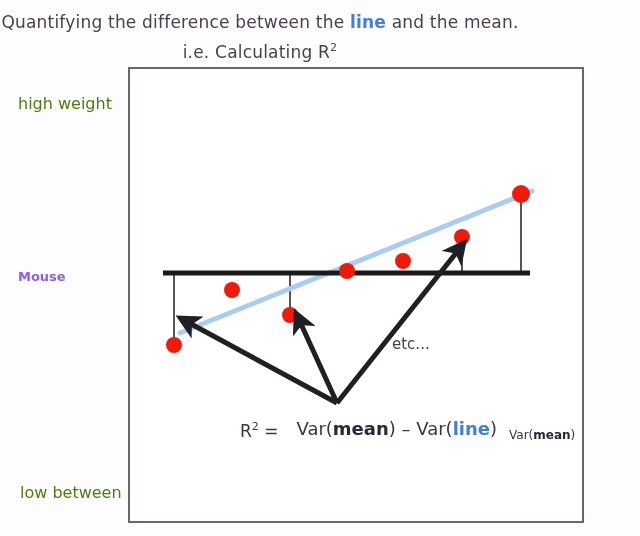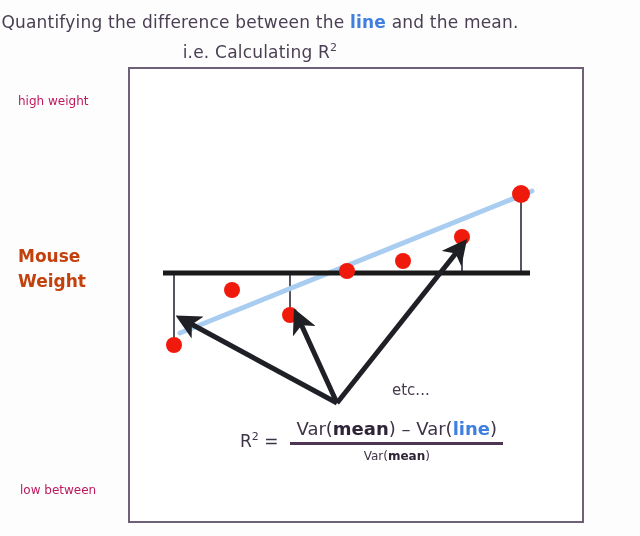--- a/index.html
+++ b/index.html
@@ -46,32 +46,32 @@
     width: 456px;
     height: 456px;
     border: 2px solid #6e6078;
     background: #ffffff;
     box-sizing: border-box;
   }
 
   
   .axis-note {
     position: absolute;
-    color: #be185d;
-    font-size: 12px;
+    color: #4d7c0f;
+    font-size: 16px;
     white-space: nowrap;
   }
   #label-high-weight { left: 18px; top: 94px; }
   #label-low-weight  { left: 20px; top: 483px; }
   #label-mouse-weight {
     position: absolute;
     left: 18px;
-    top: 244px;
-    color: #c2410c;
-    font-size: 17px;
+    top: 264px;
+    color: #8b5cf6;
+    font-size: 13px;
     font-weight: bold;
     line-height: 25px;
     white-space: nowrap;
   }
   #label-mouse-weight span { display: block; }
 
   
   #plot-svg {
     position: absolute;
     left: 0;
@@ -82,43 +82,42 @@
   }
 
   
   #label-etc {
     position: absolute;
     left: 392px;
     top: 335px;
     color: #463b4e;
     font-size: 15px;
     white-space: nowrap;
-    margin-top: 46px;
   }
 
   
   #formula {
     position: absolute;
     left: 222px;
     top: 418px;
     display: flex;
     align-items: center;
     color: #3f3447;
     font-size: 18px;
     white-space: nowrap;
     margin-left: 18px;
   }
   #formula-lhs {
     margin-right: 12px;
     font-size: 17px;
   }
   #formula-frac {
     display: flex;
-    flex-direction: column;
-    align-items: center;
+    flex-direction: row;
+    align-items: flex-end;
   }
   #formula-numerator {
     padding: 0 6px 3px 6px;
     font-size: 18px;
   }
   #formula-bar {
     width: 100%;
     height: 3px;
     background: #4e3553;
   }
@@ -138,21 +137,20 @@
     <span id="title-line-1"><span>Quantifying the difference between the </span><span class="kw-line">line</span><span> and the mean.</span></span>
     <span id="title-line-2"><span>i.e. Calculating R</span><span class="sup">2</span></span>
   </div>
 
   <div id="plot-frame"></div>
 
   <div class="axis-note" id="label-high-weight">high weight</div>
   <div class="axis-note" id="label-low-weight">low between</div>
   <div id="label-mouse-weight">
     <span>Mouse</span>
-    <span>Weight</span>
   </div>
 
   <svg id="plot-svg" viewBox="0 0 640 536">
     <defs>
       <marker id="arrowhead" markerWidth="5" markerHeight="5" refX="2.2" refY="2.5" orient="auto" markerUnits="strokeWidth">
         <path d="M0,0 L5,2.5 L0,5 L1.3,2.5 Z" fill="#1f1f26"></path>
       </marker>
     </defs>
 
     <g id="residual-lines">

